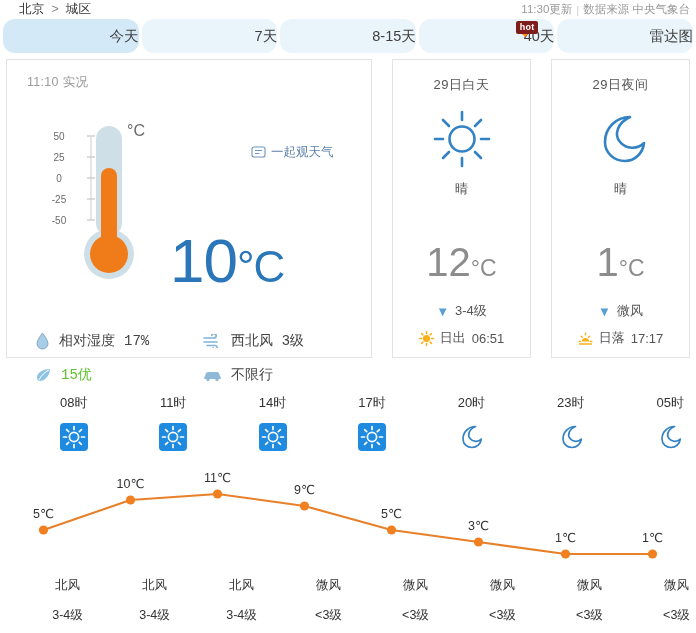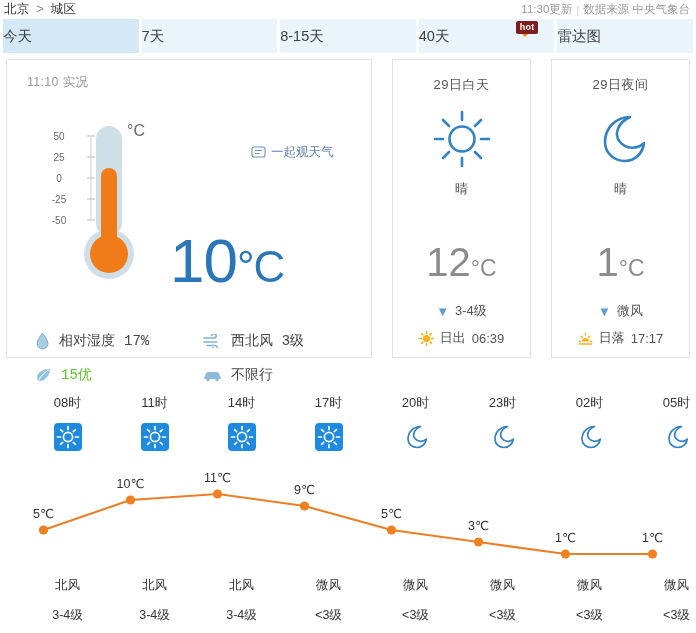--- a/index.html
+++ b/index.html
@@ -4,29 +4,29 @@
 <style>
   html,body{margin:0;padding:0;}
   body{
     width:696px;height:633px;
     background:#ffffff;
     font-family:"Liberation Sans","DejaVu Sans",sans-serif;
     font-size:13px;color:#333;
     overflow:hidden;position:relative;
   }
   
-  .topbar{height:19px;display:flex;align-items:center;justify-content:space-between;padding:0 6px 0 4px;}
+  .topbar{height:19px;display:flex;align-items:center;justify-content:space-between;padding:0 6px 0 11px;margin-left:8px;}
   .crumb{font-size:12.5px;color:#333;letter-spacing:.3px;}
   .crumb .sep{color:#888;margin:0 3px;}
   .meta{font-size:11.5px;color:#9a9a9a;display:flex;align-items:center;gap:4px;}
   .meta .bar{color:#cfcfcf;}
   
   .tabs{display:flex;gap:3px;padding:0 3px;height:34px;}
-  .tab{flex:1;background:#eaf4fb;display:flex;align-items:center;justify-content:flex-start;
-       font-size:14.5px;color:#3f3f3f;position:relative;cursor:pointer;}
+  .tab{flex:1;background:#eaf4fb;display:flex;align-items:center;justify-content:flex-end;
+       font-size:14.5px;color:#3f3f3f;position:relative;cursor:pointer;border-radius:12px;}
   .tab.active{background:#d4e9f7;}
   .tab .hot{
     position:absolute;top:2px;right:16px;background:#7f1d1d;color:#fff;
     font-size:9px;line-height:11px;padding:1px 4px 1px 4px;border-radius:2px;
     font-family:"Liberation Sans",sans-serif;font-weight:bold;letter-spacing:.2px;
   }
   .tab .hot::after{content:"";position:absolute;left:6px;bottom:-3px;
     border-left:3px solid transparent;border-right:3px solid transparent;border-top:3px solid #ff8a16;}
   
   .cards{display:flex;gap:20px;padding:6px 6px 0 6px;height:305px;box-sizing:border-box;}
@@ -225,21 +225,21 @@
           <line x1="7.5" y1="12.6" x2="7.5" y2="14.4"></line>
           <line x1="0.6" y1="7.5" x2="2.4" y2="7.5"></line>
           <line x1="12.6" y1="7.5" x2="14.4" y2="7.5"></line>
           <line x1="2.6" y1="2.6" x2="3.9" y2="3.9"></line>
           <line x1="11.1" y1="11.1" x2="12.4" y2="12.4"></line>
           <line x1="2.6" y1="12.4" x2="3.9" y2="11.1"></line>
           <line x1="11.1" y1="3.9" x2="12.4" y2="2.6"></line>
         </g>
       </svg>
       <span>日出</span>
-      <span>06:39</span>
+      <span>06:51</span>
     </div>
   </div>
 
   <div class="card card-fc">
     <div class="fc-title">29日夜间</div>
     <div class="fc-icon">
       <svg width="62" height="62" viewBox="0 0 62 62">
         <path d="M40 9 C26 9 15 20 15 34 C15 45 24 53 35 53 C45 53 53 45 54 35 C47 42 36 41 30 34 C24 27 27 15 40 9 Z" fill="none" stroke="#3282c4" stroke-width="2.6" stroke-linejoin="round"></path>
       </svg>
     </div>
@@ -358,28 +358,20 @@
     </div>
     <div class="h-col">
       <div class="h-time">23时</div>
       <div class="h-ico">
         <svg width="28" height="28" viewBox="0 0 28 28">
           <path d="M18.5 3.5 C11.5 3.5 6 9 6 16 C6 21 10 24.5 15 24.5 C19.8 24.5 23.8 21 24.3 16.2 C21 19.5 15.8 19 13 15.5 C10.2 12 11.8 6.5 18.5 3.5 Z" fill="none" stroke="#3282c4" stroke-width="1.7" stroke-linejoin="round"></path>
         </svg>
       </div>
     </div>
     <div class="h-col">
-      <div class="h-time">02时</div>
-      <div class="h-ico">
-        <svg width="28" height="28" viewBox="0 0 28 28">
-          <path d="M18.5 3.5 C11.5 3.5 6 9 6 16 C6 21 10 24.5 15 24.5 C19.8 24.5 23.8 21 24.3 16.2 C21 19.5 15.8 19 13 15.5 C10.2 12 11.8 6.5 18.5 3.5 Z" fill="none" stroke="#3282c4" stroke-width="1.7" stroke-linejoin="round"></path>
-        </svg>
-      </div>
-    </div>
-    <div class="h-col">
       <div class="h-time">05时</div>
       <div class="h-ico">
         <svg width="28" height="28" viewBox="0 0 28 28">
           <path d="M18.5 3.5 C11.5 3.5 6 9 6 16 C6 21 10 24.5 15 24.5 C19.8 24.5 23.8 21 24.3 16.2 C21 19.5 15.8 19 13 15.5 C10.2 12 11.8 6.5 18.5 3.5 Z" fill="none" stroke="#3282c4" stroke-width="1.7" stroke-linejoin="round"></path>
         </svg>
       </div>
     </div>
   </div>
 
   <div class="chartbox">

